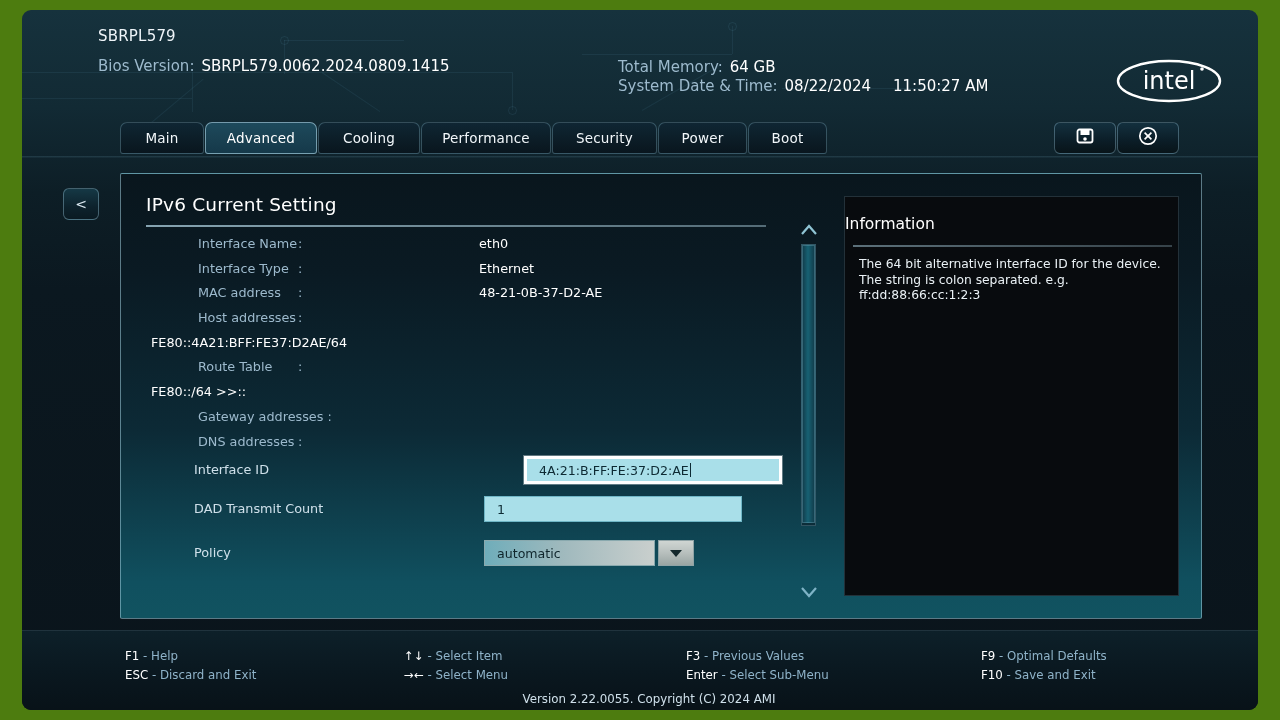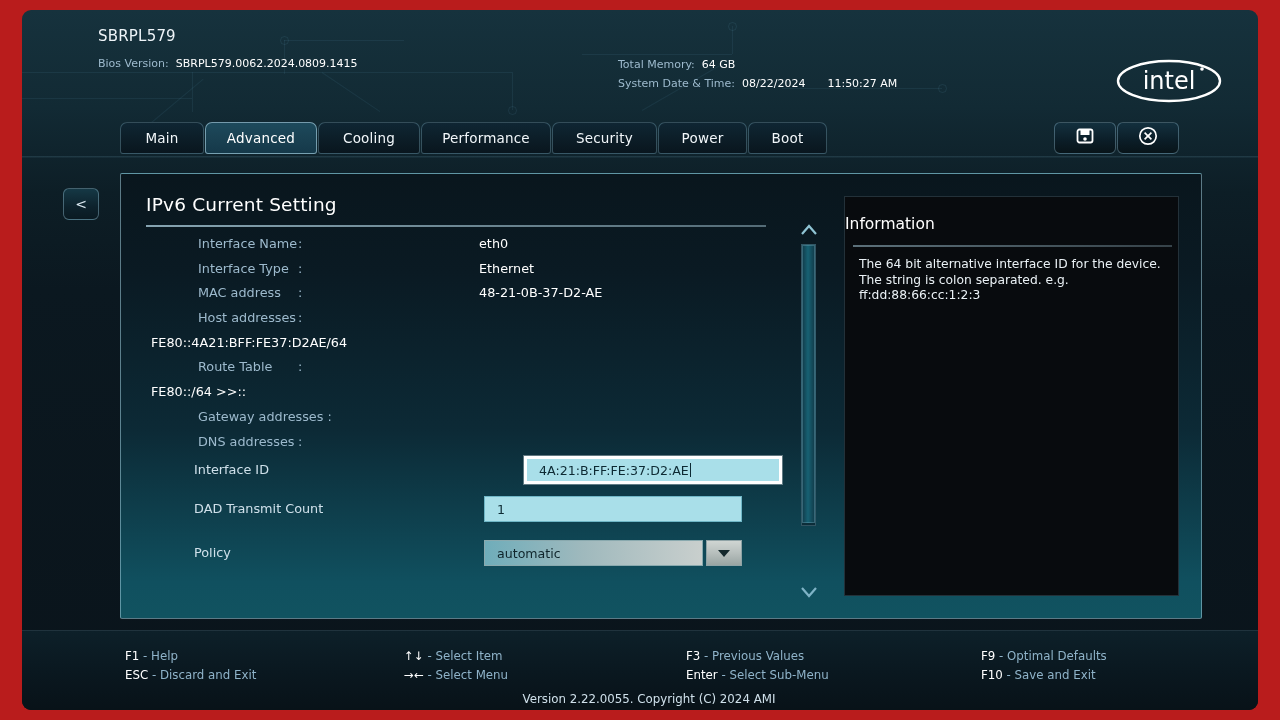--- a/index.html
+++ b/index.html
@@ -5,21 +5,21 @@
   * { box-sizing: border-box; margin: 0; padding: 0; }
   html, body {
     width: 1280px; height: 720px;
     background: #000000;
     font-family: "DejaVu Sans", "Liberation Sans", sans-serif;
     overflow: hidden;
   }
   #screen {
     position: absolute; left: 0; top: 0;
     width: 1280px; height: 720px;
-    background: #b91c1c;
+    background: #4d7c0f;
   }
   
   #frame {
     position: absolute;
     left: 22px; top: 10px;
     width: 1236px; height: 700px;
     border-radius: 9px;
     background:
       linear-gradient(180deg,#16323d 0%, #122a34 14%, #0d1e26 26%, #0b1820 40%, #0a141b 100%);
     overflow: hidden;
@@ -37,21 +37,21 @@
     background: rgba(120,190,215,0.085);
     transform-origin: left center;
   }
 
   
   #header { position: absolute; left: 0; top: 0; width: 1236px; height: 100px; }
   #board-name {
     position: absolute; left: 76px; top: 17px;
     color: #eef4f8; font-size: 15px; letter-spacing: .2px;
   }
-  .hdr-line { position: absolute; font-size: 11px; white-space: nowrap; text-align: right; }
+  .hdr-line { position: absolute; font-size: 15px; white-space: nowrap; text-align: right; }
   .hdr-label { color: #9dbacd; }
   .hdr-value { color: #ffffff; }
   #bios-version { left: 76px; top: 47px; }
   #processor    { left: 76px; top: 66px; }
   #total-memory { left: 596px; top: 48px; }
   #sys-datetime { left: 596px; top: 67px; }
   .gap { display: inline-block; width: 7px; }
   .gap-wide { display: inline-block; width: 22px; }
 
   
@@ -151,21 +151,21 @@
   .textfield.focused {
     border: 3px solid #ffffff;
     height: 28px;
     box-shadow: 0 0 0 1px rgba(255,255,255,0.35);
   }
   .caret {
     display: inline-block; width: 1px; height: 14px;
     background: #0d2a33; margin-left: 1px;
   }
   .dropdown {
-    position: absolute; left: 363px; width: 258px; height: 26px;
+    position: absolute; left: 363px; width: 210px; height: 26px;
     display: flex; align-items: stretch; justify-content: flex-end;
   }
   .dropdown .dd-text {
     flex: 1;
     background: linear-gradient(90deg,#6fadba 0%, #9fb9bd 45%, #c9cfcd 100%);
     border: 1px solid #89a9ae;
     display: flex; align-items: center; padding-left: 12px;
     color: #10262c; font-size: 12.6px;
   }
   .dropdown .dd-btn {

